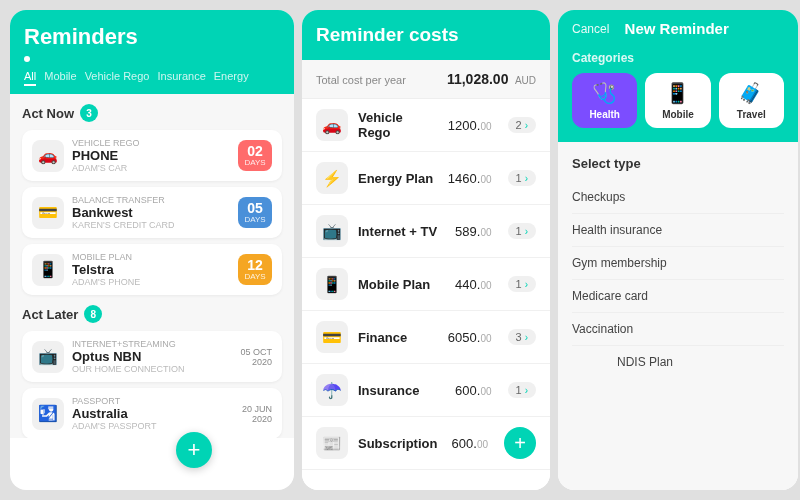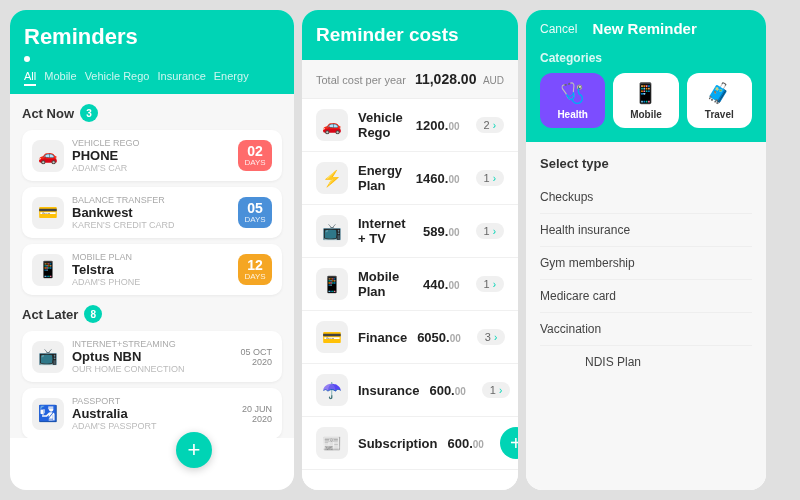--- a/index.html
+++ b/index.html
@@ -177,21 +177,21 @@
     }
     .left-panel-inner {
       position: relative;
       display: flex;
       flex-direction: column;
       height: 100%;
     }
 
     
     .mid-panel {
-      width: 216px;
+      width: 248px;
       display: flex;
       flex-direction: column;
     }
     .mid-header {
       background: #00d4b5;
       padding: 14px 14px 14px;
     }
     .mid-header h2 {
       color: #fff;
       font-size: 19px;
@@ -243,21 +243,21 @@
       flex-shrink: 0;
     }
     .cost-name {
       flex: 1;
       font-size: 13px;
       font-weight: 600;
       color: #222;
     }
     .cost-amount {
       font-size: 13px;
-      font-weight: 700;
+      font-weight: 400;
       color: #222;
     }
     .cost-amount span {
       font-size: 10px;
       color: #aaa;
     }
     .cost-count {
       background: #f0f0f0;
       border-radius: 12px;
       padding: 2px 8px;

